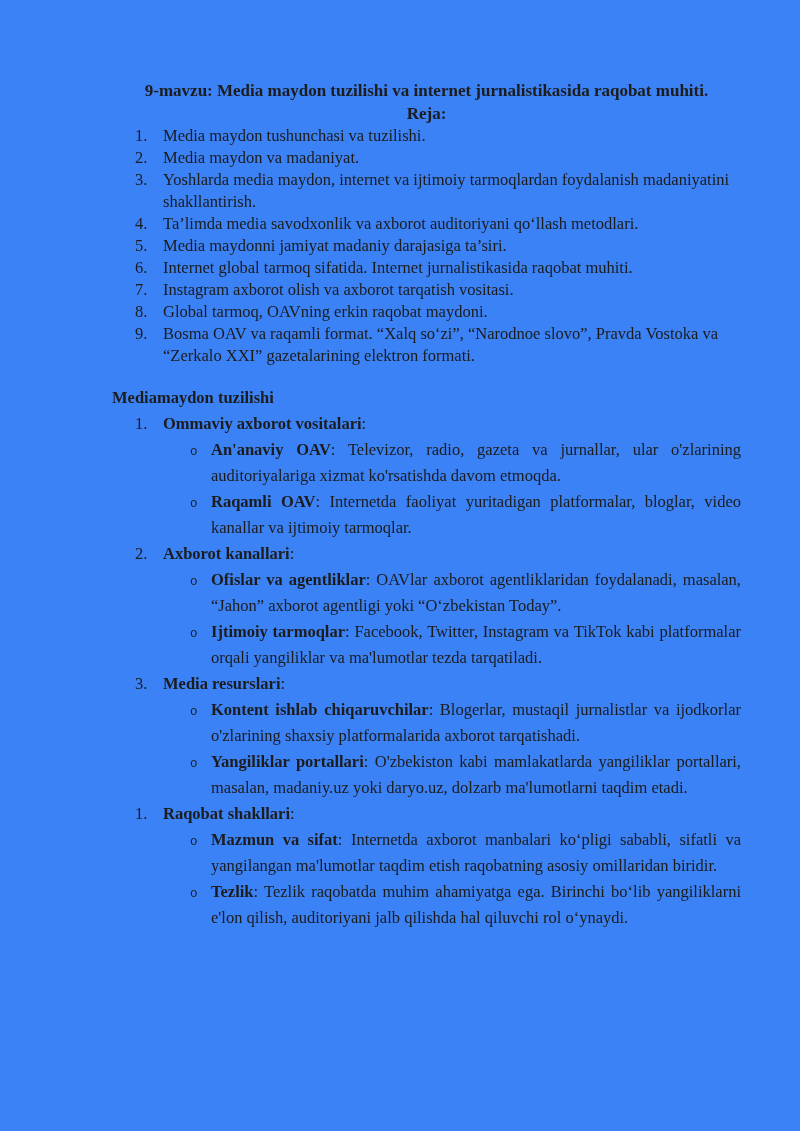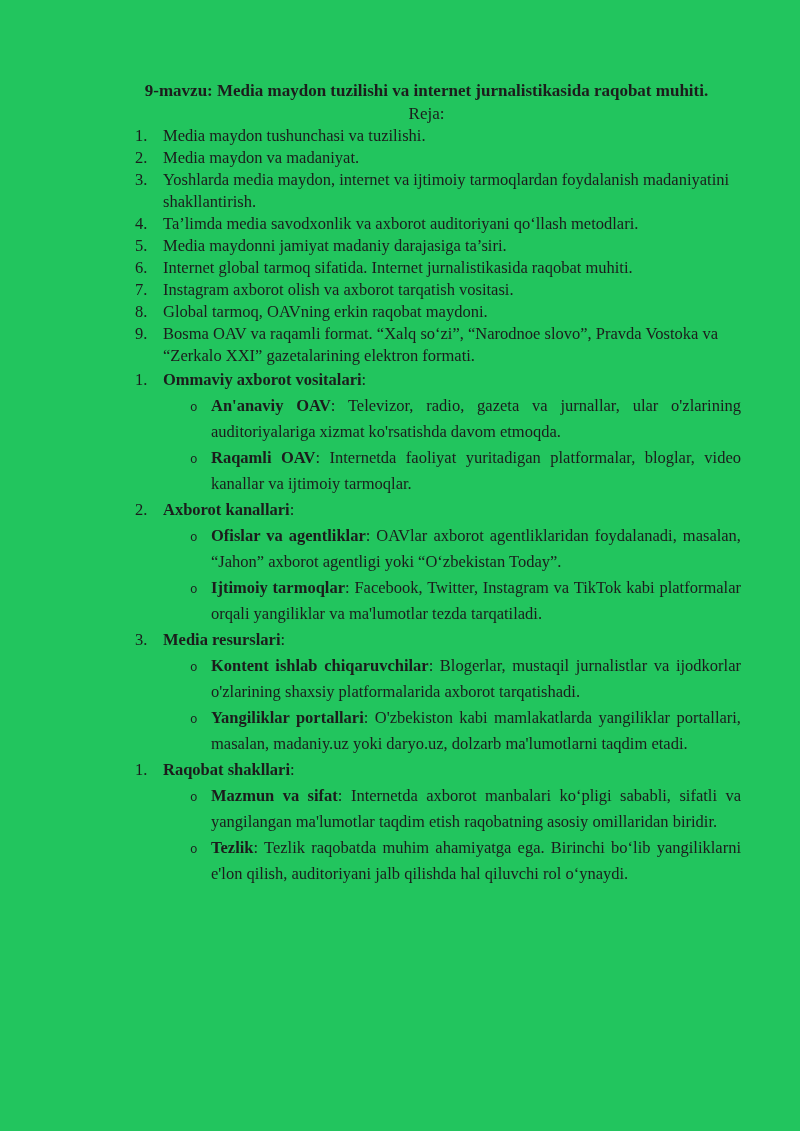--- a/index.html
+++ b/index.html
@@ -1,34 +1,34 @@
 <!DOCTYPE html>
 <html><head>
 <meta charset="utf-8">
 <style>
   html,body{margin:0;padding:0;background:#ffffff;}
   .page{
     position:relative;
     width:800px;height:1131px;
     box-sizing:border-box;
-    background:#22c55e;
+    background:#3b82f6;
     color:#1c1c1c;
     font-family:"Liberation Serif","DejaVu Serif",serif;
     font-size:16.5px;
     padding:79px 59px 0 112px;
     overflow:hidden;
   }
   .title{
     font-weight:bold;
     font-size:17px;
     text-align:center;
     line-height:24px;
   }
   .subtitle{
-    font-weight:normal;
+    font-weight:bold;
     font-size:17px;
     text-align:center;
     line-height:22px;
   }
   .reja .row{line-height:22px;}
   .row{display:flex;align-items:baseline;}
   .l1{margin-left:23px;}
   .l1 .num{flex:none;width:28px;}
   .l2{margin-left:78px;}
   .l2 .blt{
@@ -87,20 +87,21 @@
         <span class="num">8.</span>
         <span class="txt">Global tarmoq, OAVning erkin raqobat maydoni.</span>
       </div>
     <div class="row l1">
         <span class="num">9.</span>
         <span class="txt">Bosma OAV va raqamli format. “Xalq so‘zi”, “Narodnoe slovo”, Pravda Vostoka va “Zerkalo XXI” gazetalarining elektron formati.</span>
       </div>
   </div>
 
   <div class="sec">
+    <div class="heading sec-gap">Mediamaydon tuzilishi</div>
 
     <div class="row l1">
         <span class="num">1.</span>
         <span class="txt"><b>Ommaviy axborot vositalari</b><span>:</span></span>
       </div>
     <div class="row l2">
         <span class="blt">o</span>
         <span class="txt just"><b>An'anaviy OAV</b><span>: </span><span>Televizor, radio, gazeta va jurnallar, ular o'zlarining auditoriyalariga xizmat ko'rsatishda davom etmoqda.</span></span>
       </div>
     <div class="row l2">

